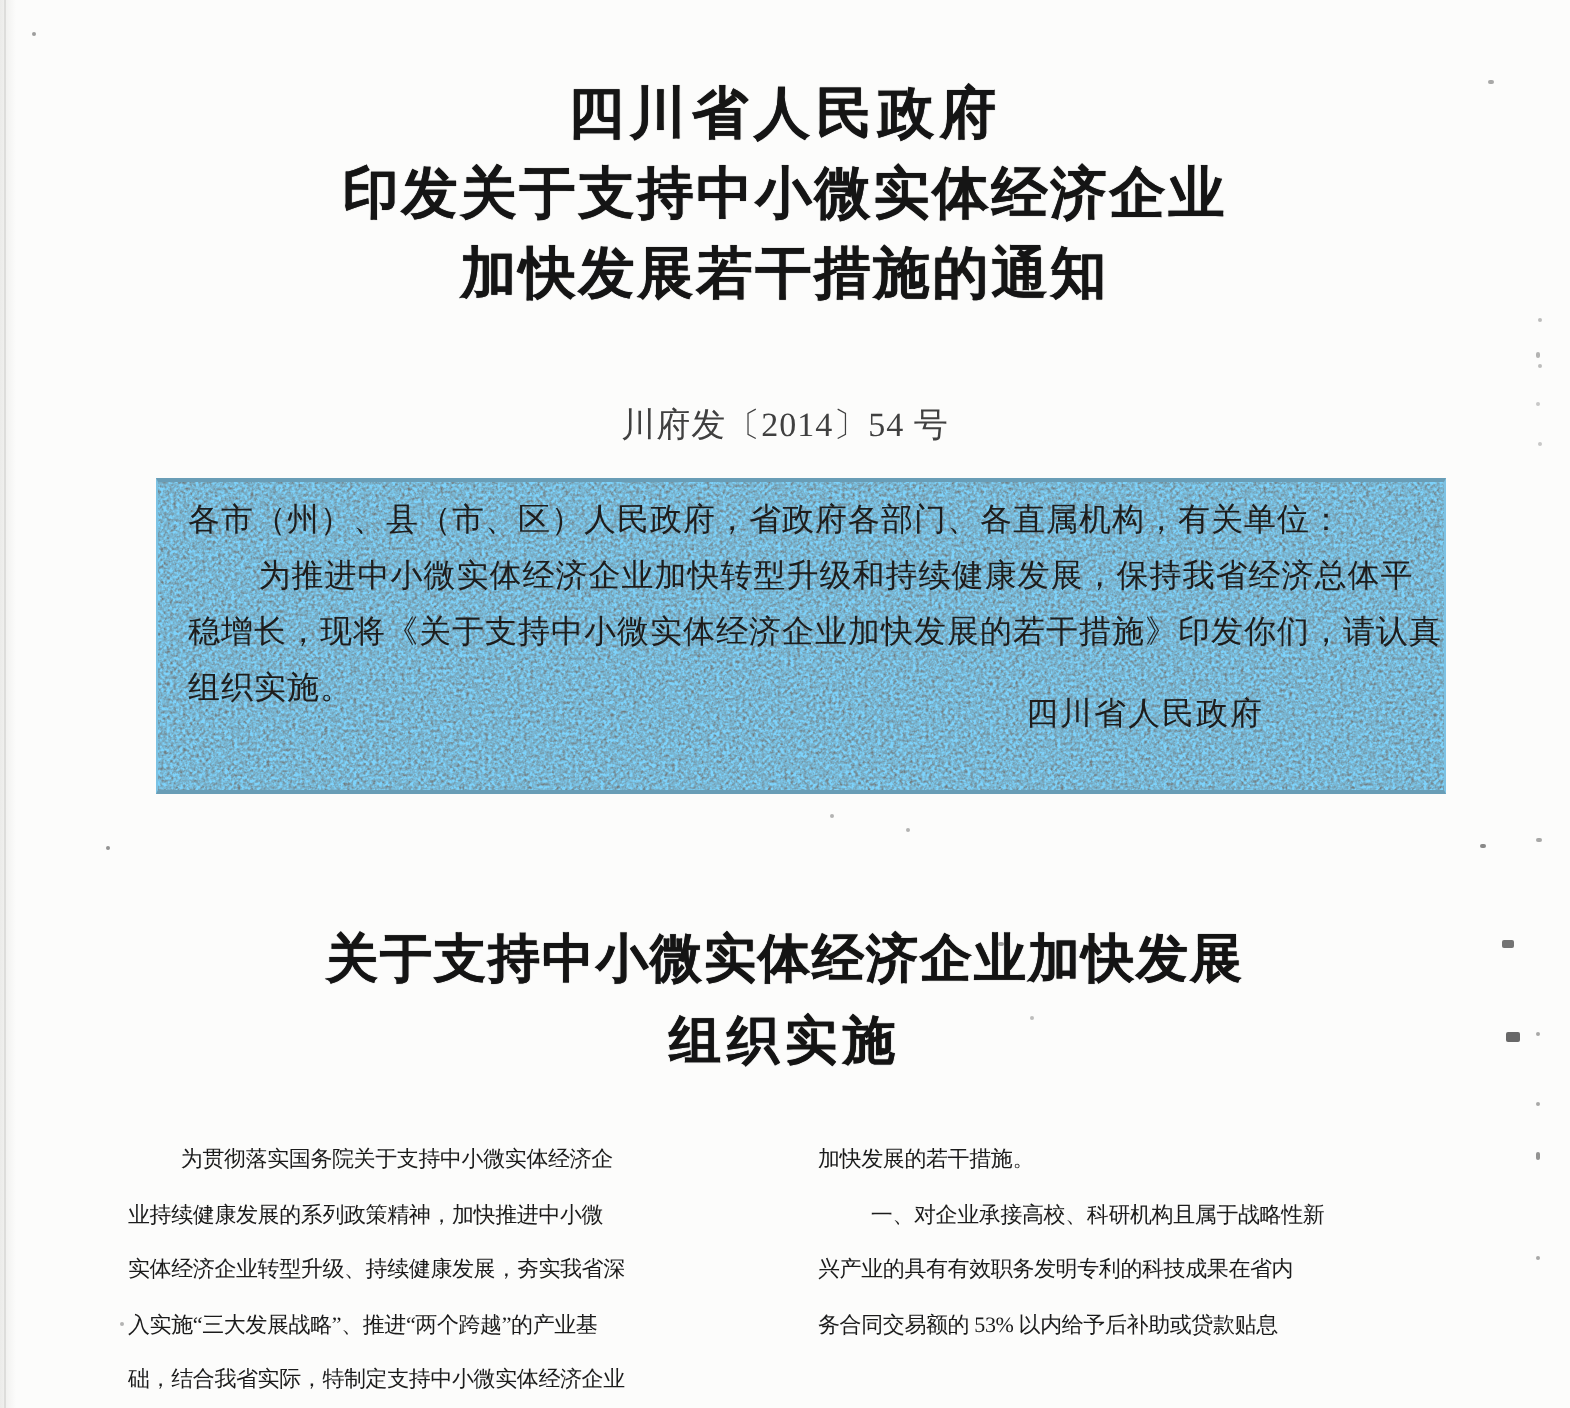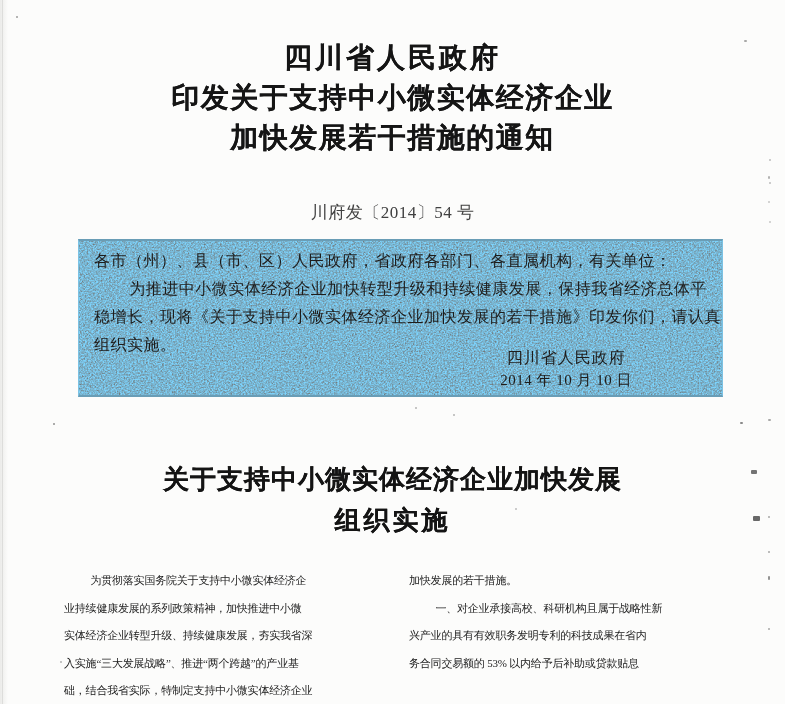--- a/index.html
+++ b/index.html
@@ -100,21 +100,20 @@
       <rect width="645" height="158" filter="url(#grain-f)" opacity="0.85"></rect>
     </svg>
     <div class="letter-content">
       <div class="box-line">各市（州）、县（市、区）人民政府，省政府各部门、各直属机构，有关单位：</div>
       <div class="box-line indent">为推进中小微实体经济企业加快转型升级和持续健康发展，保持我省经济总体平</div>
       <div class="box-line">稳增长，现将《关于支持中小微实体经济企业加快发展的若干措施》印发你们，请认真</div>
       <div class="box-line">组织实施。</div>
     </div>
     <div class="sign-block">
       <div class="sign-name">四川省人民政府</div>
-      <div class="sign-date">2014 年 10 月 10 日</div>
     </div>
   </div>
 
   <div class="measures-title">
     <div class="m1">关于支持中小微实体经济企业加快发展</div>
     <div class="m2">组织实施</div>
   </div>
 
   <div class="col col-left">
     <div class="body-line indent">为贯彻落实国务院关于支持中小微实体经济企</div>

